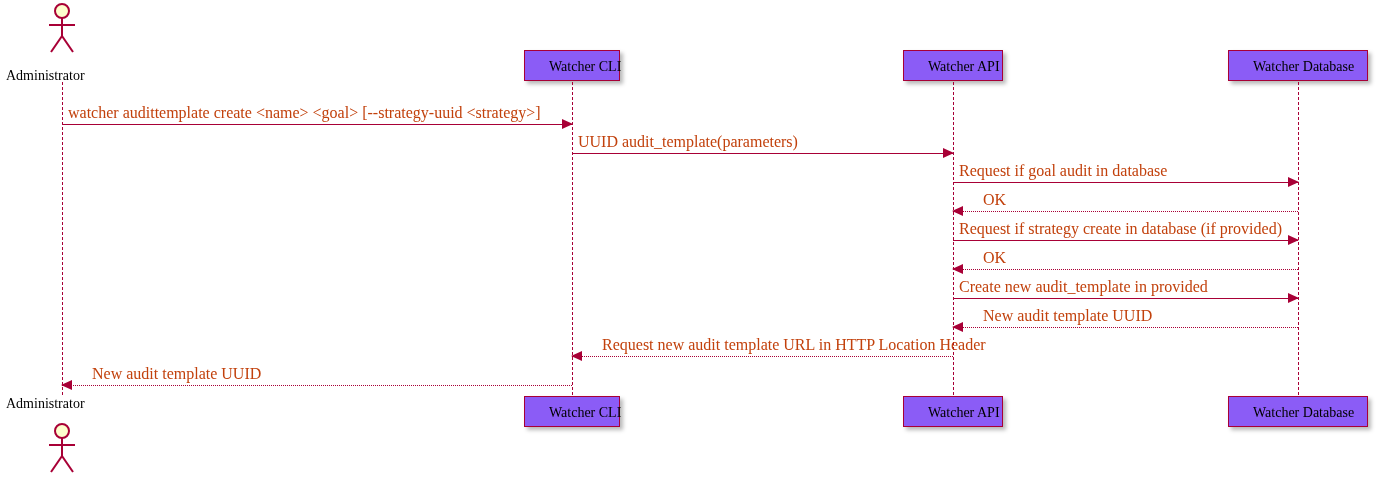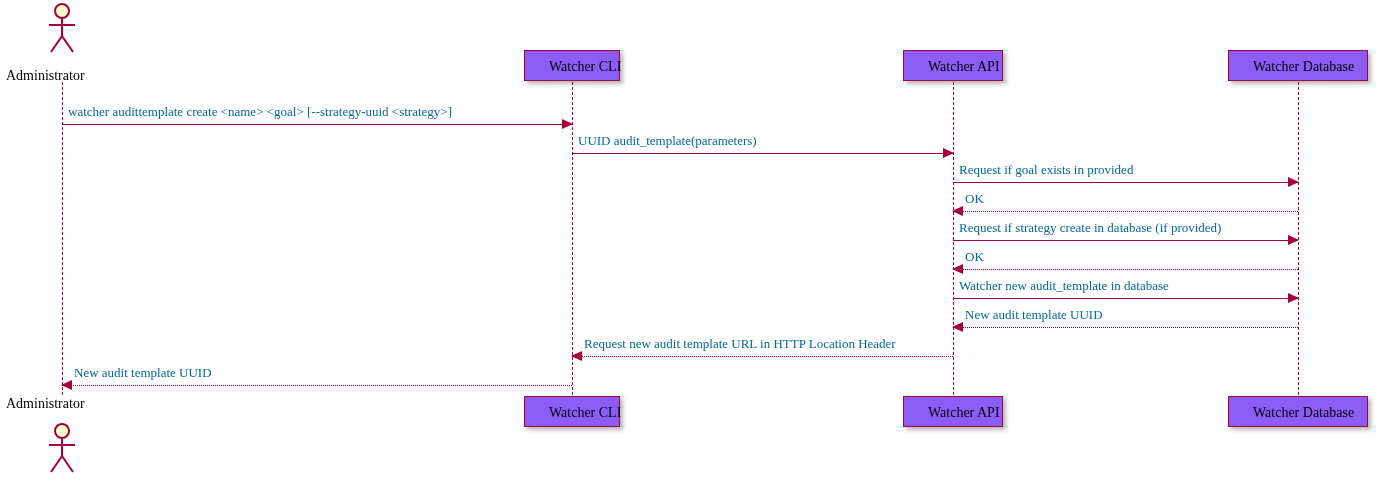--- a/index.html
+++ b/index.html
@@ -86,26 +86,26 @@
     right: -1px;
     border-left: 11px solid #A80036;
   }
   .msg.to-left .head {
     left: -1px;
     border-right: 11px solid #A80036;
   }
   .msg .label {
     position: absolute;
     top: -20px;
-    font-size: 13px;
-    color: #0369a1;
+    font-size: 16px;
+    color: #c2410c;
     white-space: nowrap;
   }
   .msg.to-right .label { left: 6px; }
-  .msg.to-left  .label { left: 12px; }
+  .msg.to-left  .label { left: 30px; }
 </style>
 </head>
 <body>
 
 <div id="diagram">
 
   <div class="actor-label" style="left:6px; top:68px;">Administrator</div>
   <div class="actor" style="left:42px; top:2px;">
     <svg width="40" height="54" viewBox="0 0 40 54">
       <g style="filter:none">
@@ -137,21 +137,21 @@
 
   <div class="msg to-right" style="left:572px; width:381px; top:153px;">
     <div class="line"></div>
     <div class="head"></div>
     <div class="label">UUID audit_template(parameters)</div>
   </div>
 
   <div class="msg to-right" style="left:953px; width:345px; top:182px;">
     <div class="line"></div>
     <div class="head"></div>
-    <div class="label">Request if goal exists in provided</div>
+    <div class="label">Request if goal audit in database</div>
   </div>
 
   <div class="msg to-left dotted" style="left:953px; width:345px; top:211px;">
     <div class="line"></div>
     <div class="head"></div>
     <div class="label">OK</div>
   </div>
 
   <div class="msg to-right" style="left:953px; width:345px; top:240px;">
     <div class="line"></div>
@@ -161,21 +161,21 @@
 
   <div class="msg to-left dotted" style="left:953px; width:345px; top:269px;">
     <div class="line"></div>
     <div class="head"></div>
     <div class="label">OK</div>
   </div>
 
   <div class="msg to-right" style="left:953px; width:345px; top:298px;">
     <div class="line"></div>
     <div class="head"></div>
-    <div class="label">Watcher new audit_template in database</div>
+    <div class="label">Create new audit_template in provided</div>
   </div>
 
   <div class="msg to-left dotted" style="left:953px; width:345px; top:327px;">
     <div class="line"></div>
     <div class="head"></div>
     <div class="label">New audit template UUID</div>
   </div>
 
   <div class="msg to-left dotted" style="left:572px; width:381px; top:356px;">
     <div class="line"></div>

